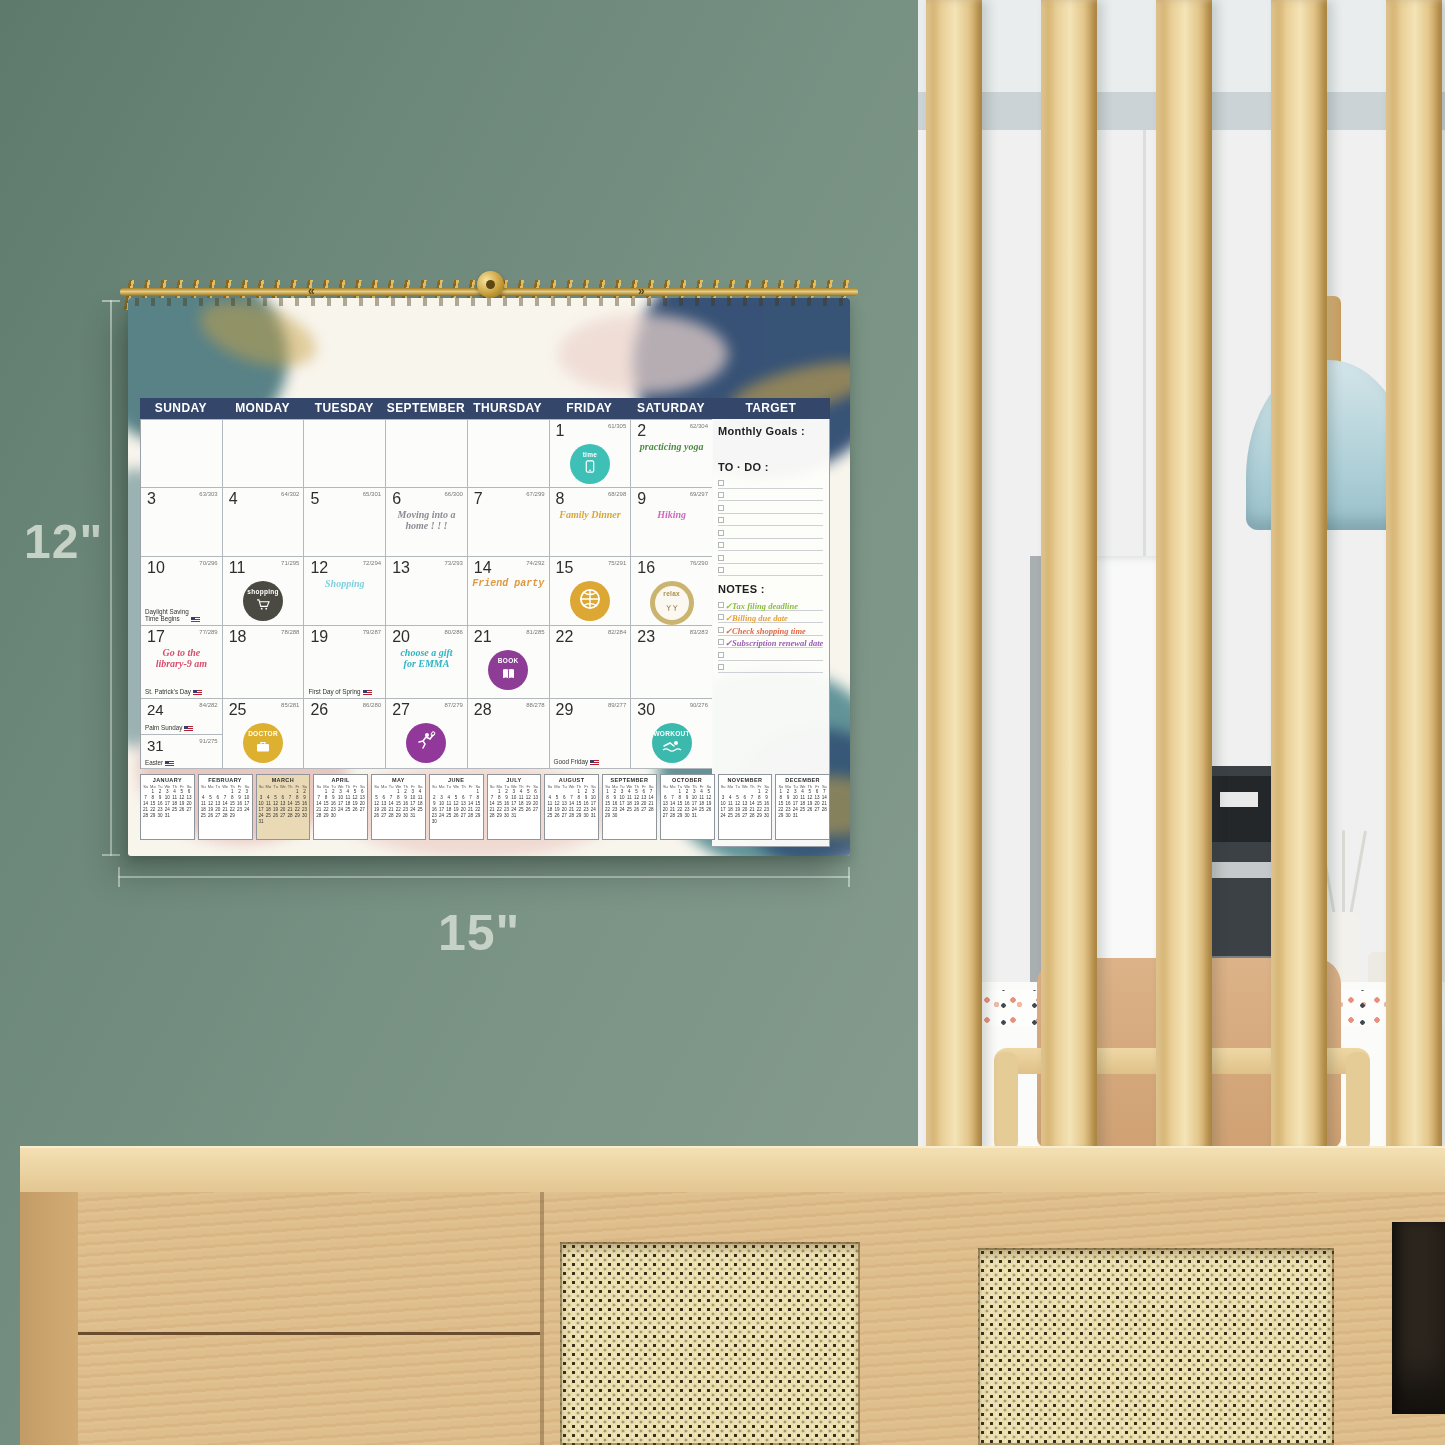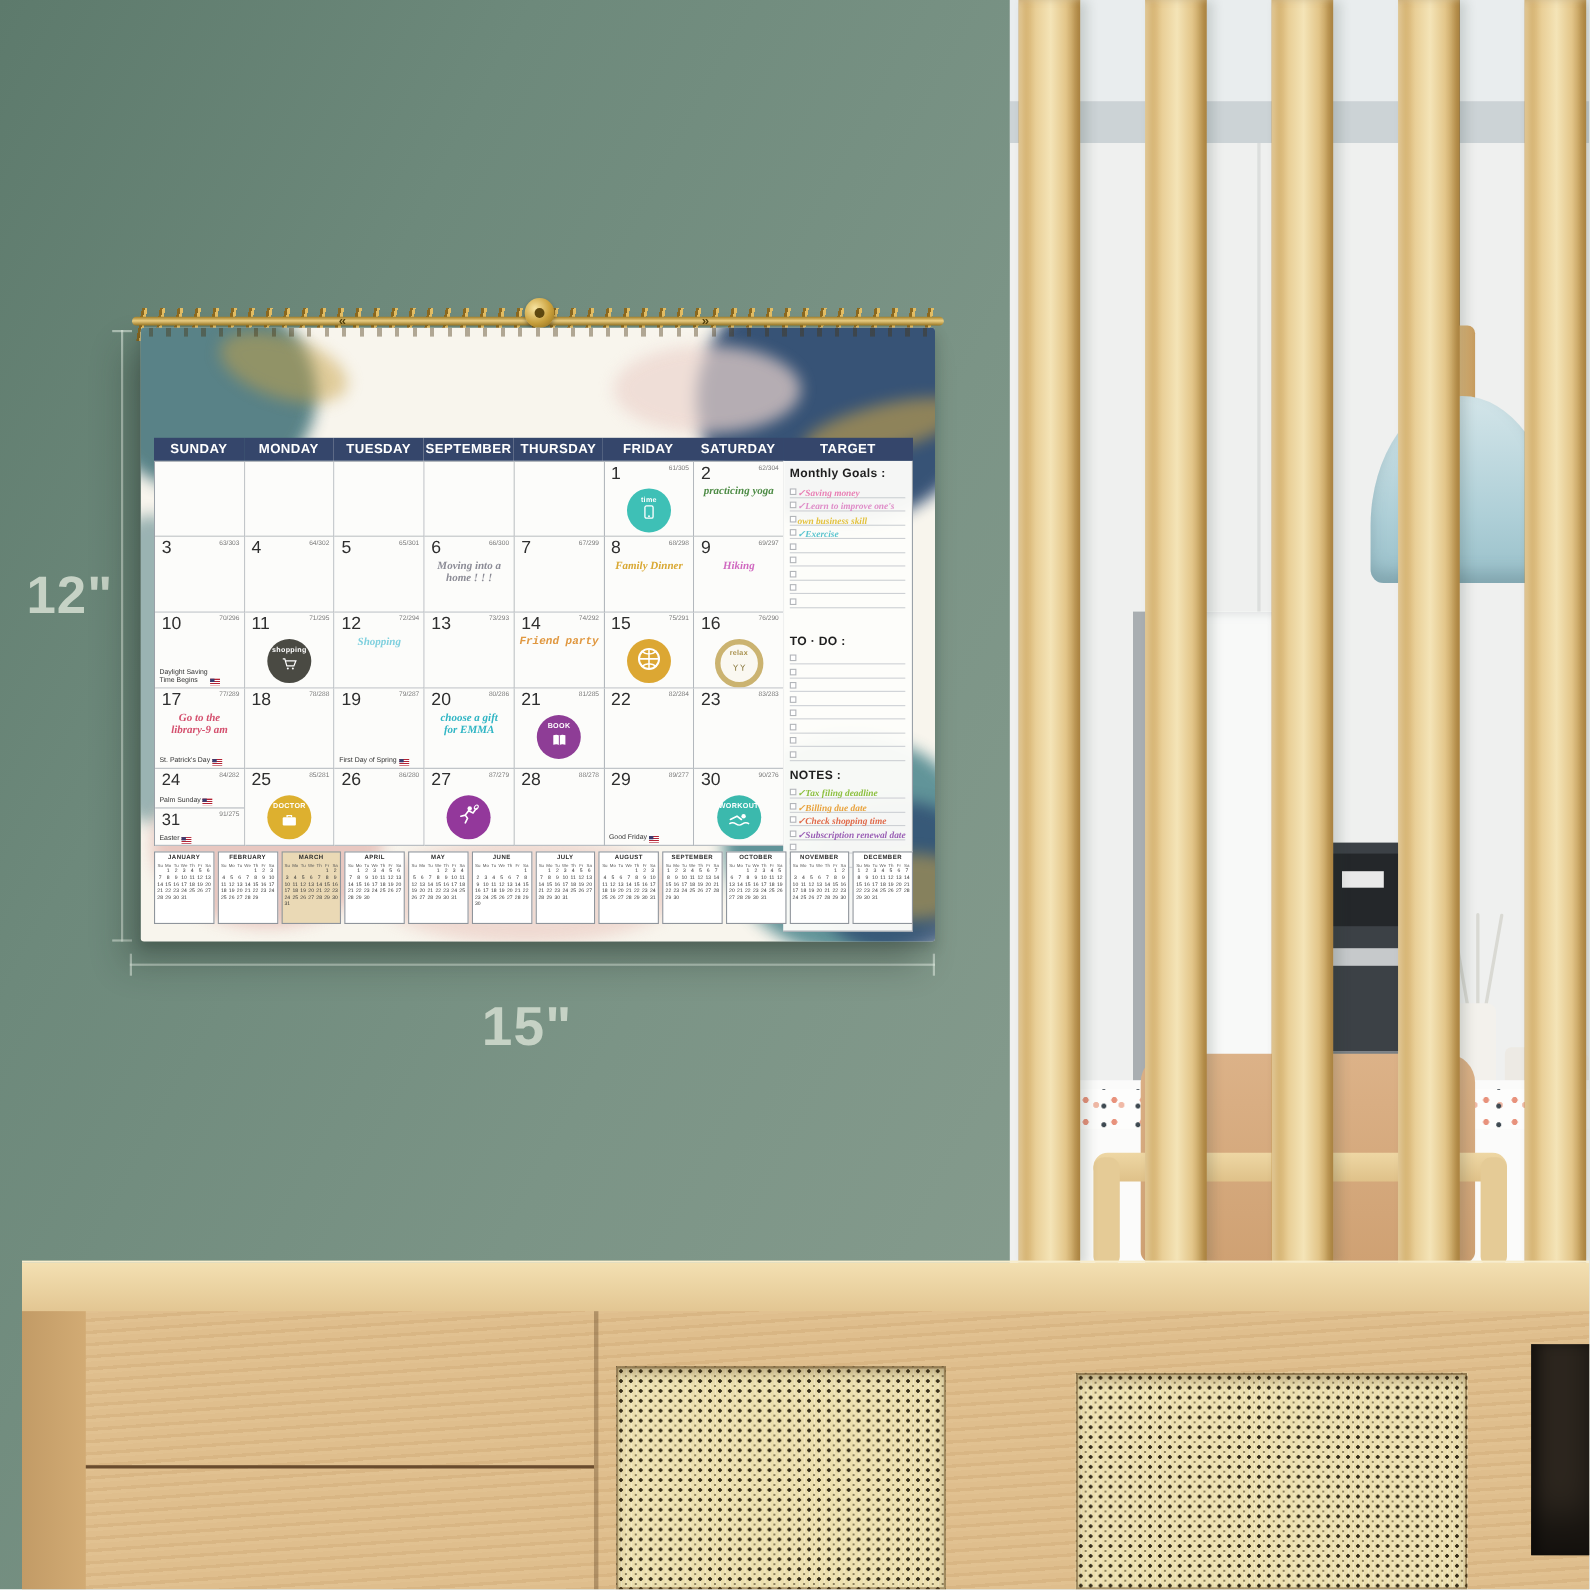--- a/index.html
+++ b/index.html
@@ -431,39 +431,20 @@
                   <circle cx="14" cy="3" r="2" fill="#fff"></circle>
                   <path d="M2 6l6-3 4 3" stroke="#fff" stroke-width="1.5" fill="none" stroke-linecap="round"></path>
                   <path d="M1 10c2-1.5 4-1.5 6 0s4 1.5 6 0 4-1.5 6 0" stroke="#fff" stroke-width="1.3" fill="none"></path>
                 </svg></div>
             </div>
           </div>
         </div>
 
       <div class="abs target-col" id="target-col">
         <div class="sec-label">Monthly Goals :</div>
-        <div id="goals-lines">
-            <div class="chk-line">
-              <span class="chk-txt" style="color: rgb(232, 127, 180);">✓Saving money</span>
-            </div>
-            <div class="chk-line">
-              <span class="chk-txt" style="color: rgb(223, 140, 200);">✓Learn to improve one's</span>
-            </div>
-            <div class="chk-line">
-              <span class="chk-txt" style="color: rgb(227, 194, 63);">own business skill</span>
-            </div>
-            <div class="chk-line">
-              <span class="chk-txt" style="color: rgb(91, 196, 207);">✓Exercise</span>
-            </div>
-            <div class="chk-line"></div>
-            <div class="chk-line"></div>
-            <div class="chk-line"></div>
-            <div class="chk-line"></div>
-            <div class="chk-line"></div>
-          </div>
         <div class="sec-label" style="margin-top:24px;">TO · DO :</div>
         <div id="todo-lines">
             <div class="chk-line"></div>
             <div class="chk-line"></div>
             <div class="chk-line"></div>
             <div class="chk-line"></div>
             <div class="chk-line"></div>
             <div class="chk-line"></div>
             <div class="chk-line"></div>
             <div class="chk-line"></div>

